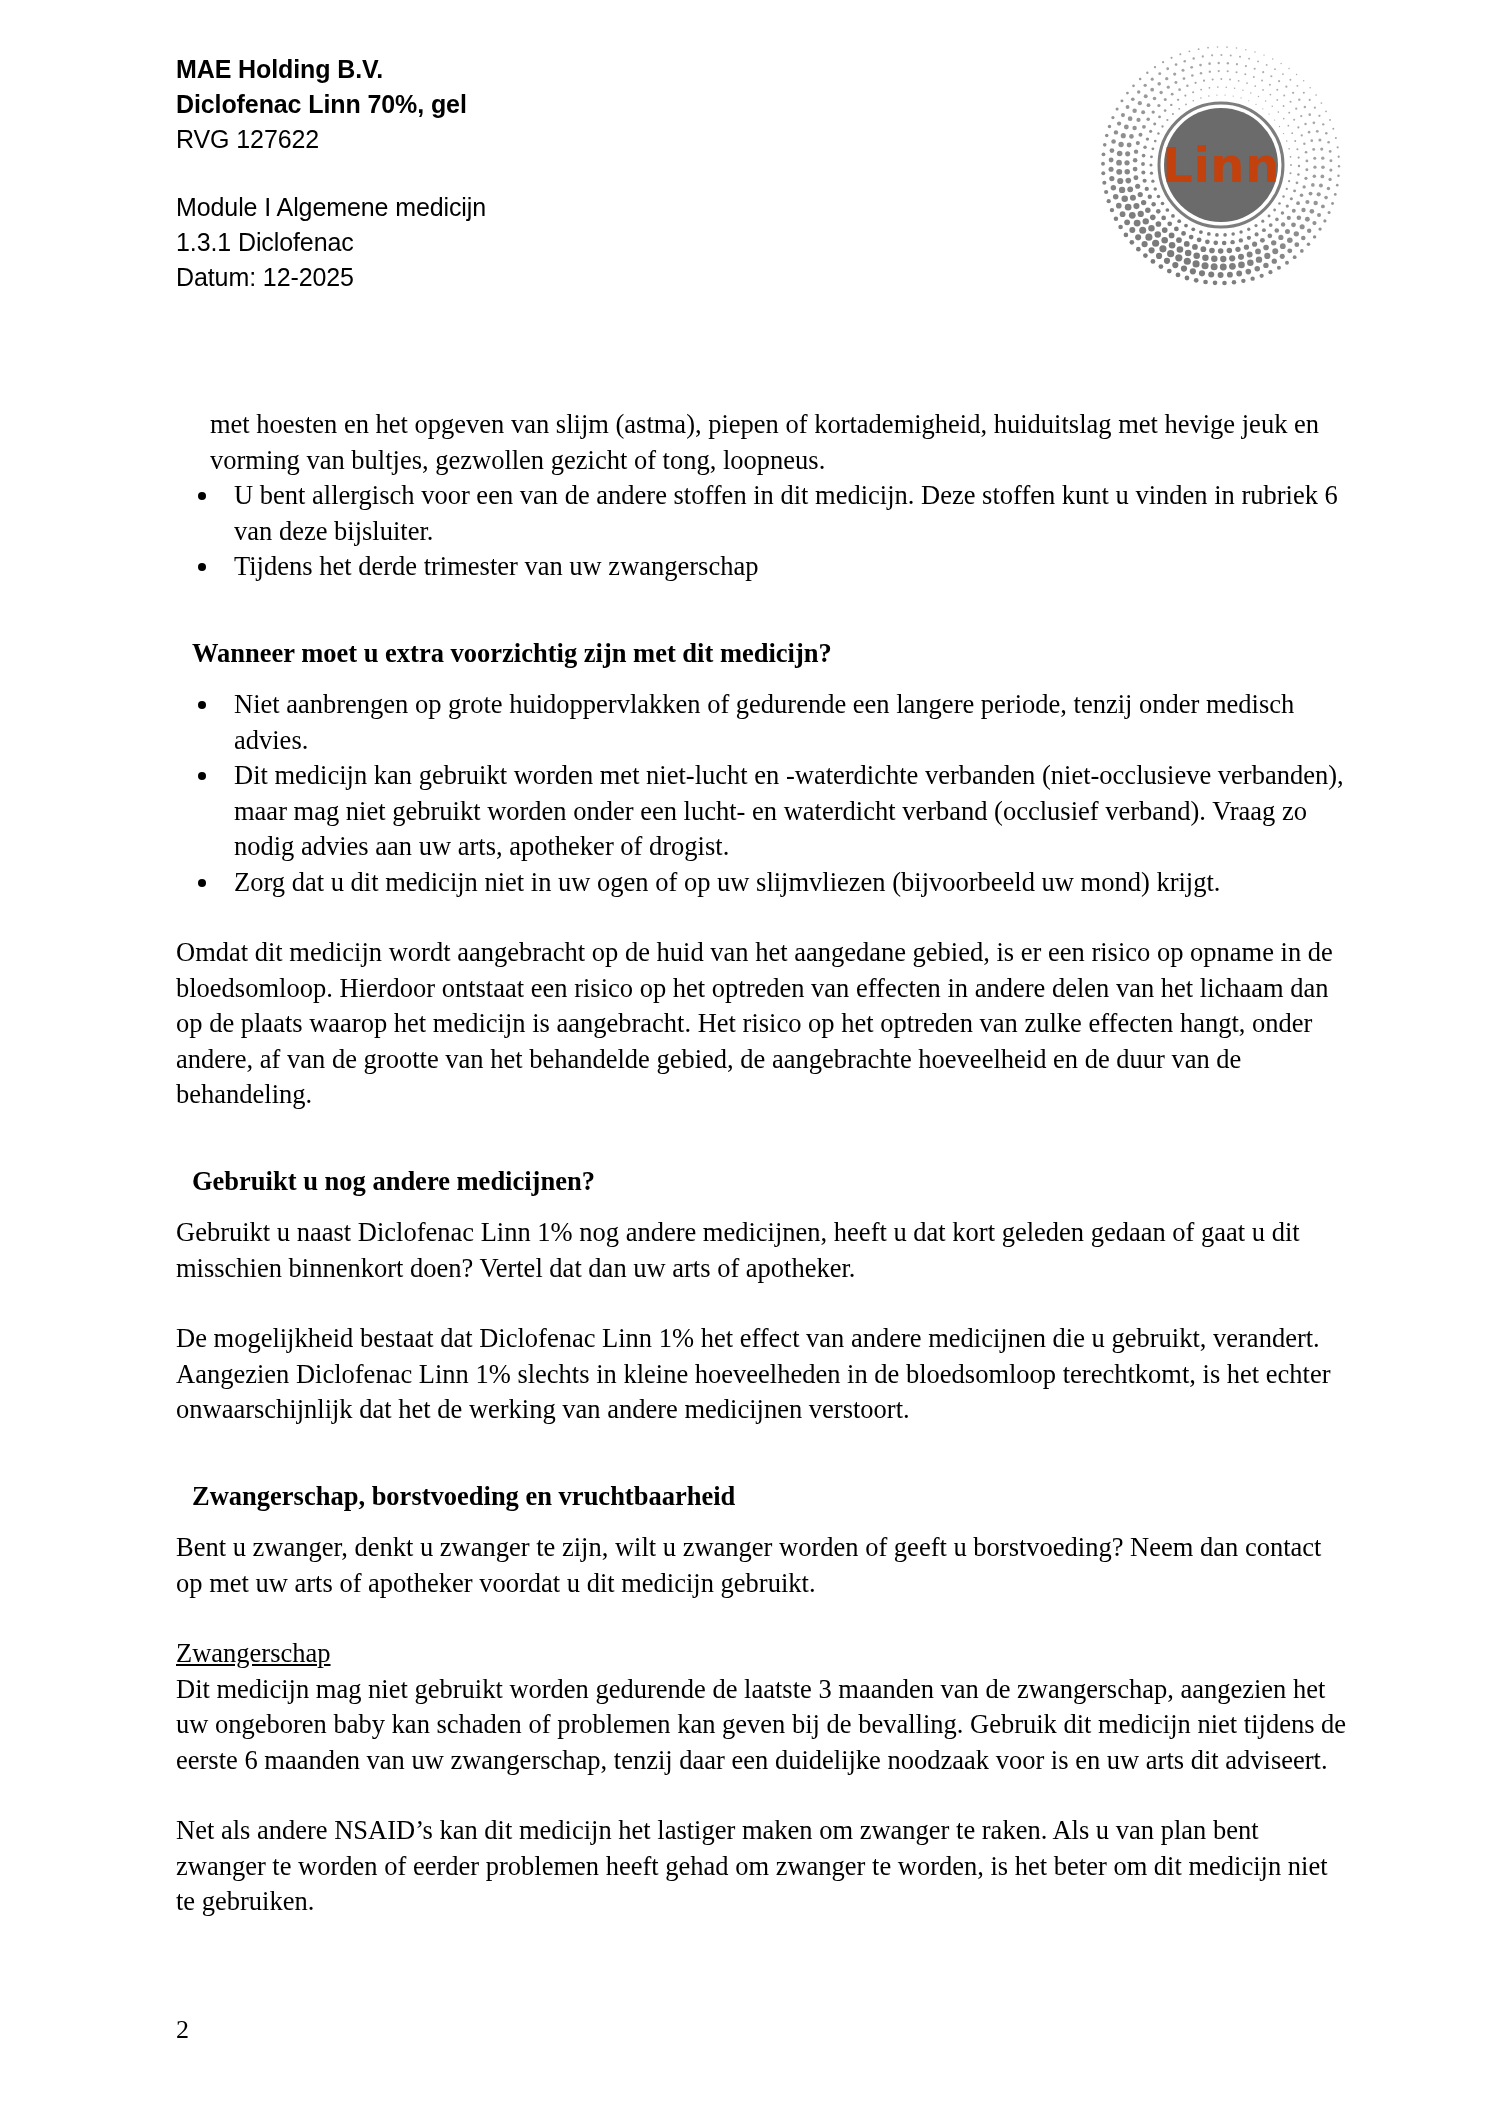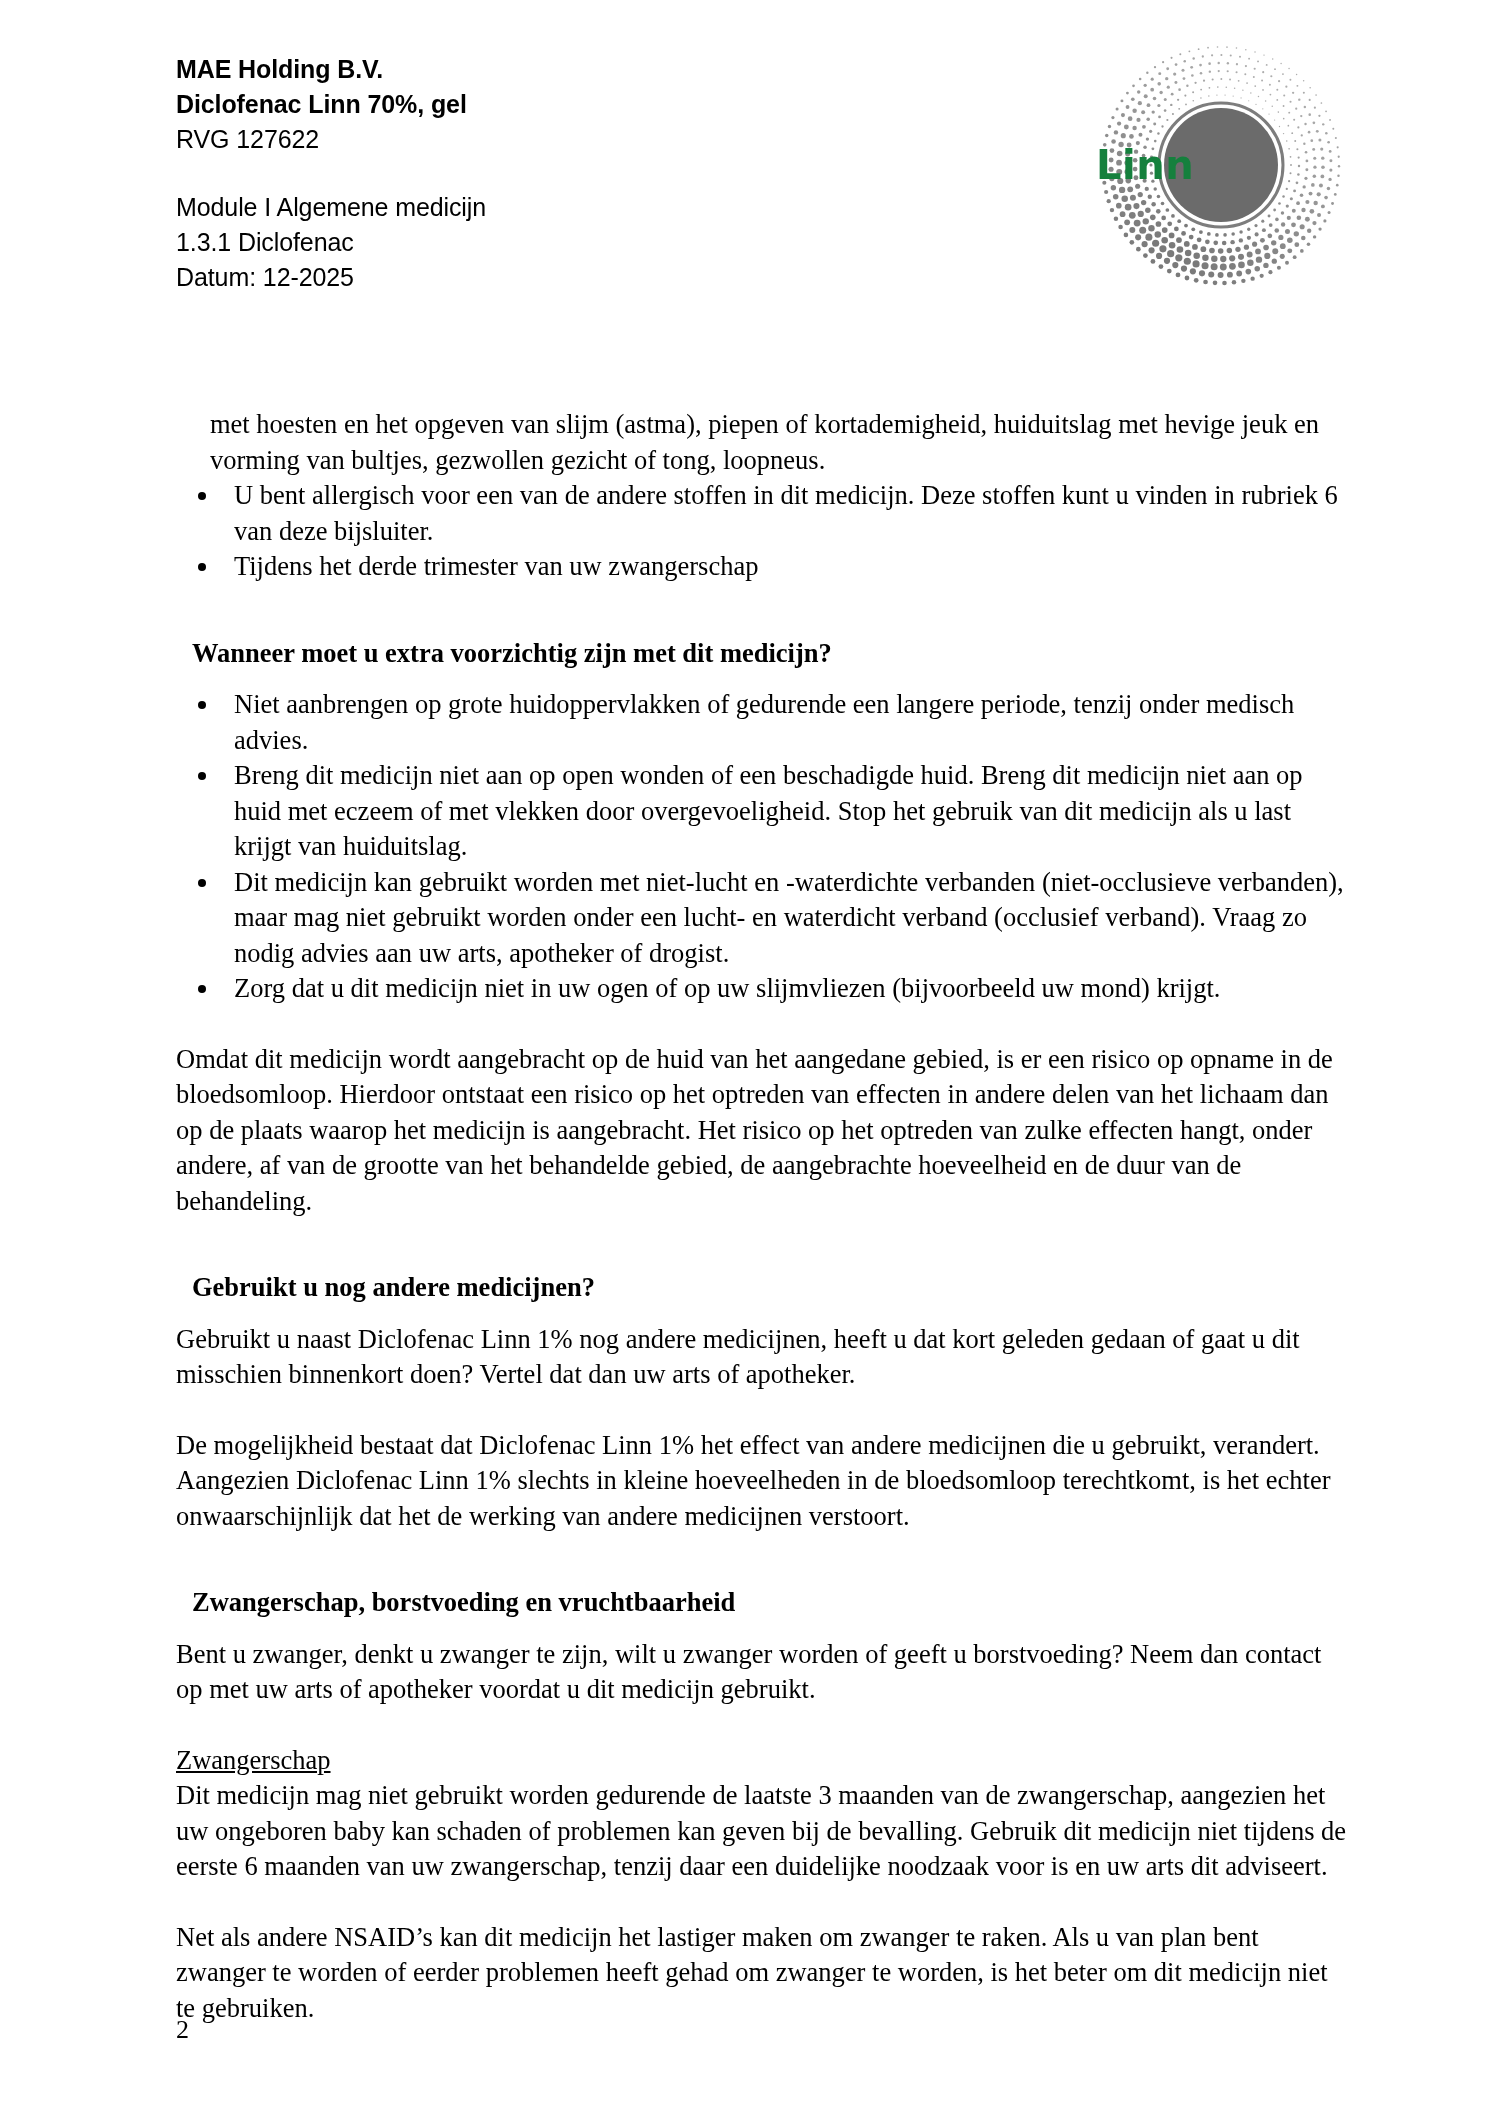--- a/index.html
+++ b/index.html
@@ -59,24 +59,24 @@
     display: block;
     width: 250px;
     height: 250px;
   }
   .logo-text {
     position: absolute;
     left: 0;
     right: 0;
     top: 50%;
     transform: translateY(-50%);
-    text-align: left;
-    color: #15803d;
+    text-align: center;
+    color: #c2410c;
     font-family: "DejaVu Sans", sans-serif;
-    font-size: 40px;
+    font-size: 48px;
     font-weight: bold;
     letter-spacing: 0.5px;
     line-height: 1;
   }
 
   
   .content {
     position: absolute;
     top: 407px;
     left: 176px;
@@ -646,24 +646,20 @@
 
     <h2 class="section-head">Wanneer moet u extra voorzichtig zijn met dit medicijn?</h2>
 
     <ul class="bullets">
       <li>
         <span class="bullet-dot"></span>
         <span>Niet aanbrengen op grote huidoppervlakken of gedurende een langere periode, tenzij onder medisch advies.</span>
       </li>
       <li>
         <span class="bullet-dot"></span>
-        <span>Breng dit medicijn niet aan op open wonden of een beschadigde huid. Breng dit medicijn niet aan op huid met eczeem of met vlekken door overgevoeligheid. Stop het gebruik van dit medicijn als u last krijgt van huiduitslag.</span>
-      </li>
-      <li>
-        <span class="bullet-dot"></span>
         <span>Dit medicijn kan gebruikt worden met niet-lucht en -waterdichte verbanden (niet-occlusieve verbanden), maar mag niet gebruikt worden onder een lucht- en waterdicht verband (occlusief verband). Vraag zo nodig advies aan uw arts, apotheker of drogist.</span>
       </li>
       <li>
         <span class="bullet-dot"></span>
         <span>Zorg dat u dit medicijn niet in uw ogen of op uw slijmvliezen (bijvoorbeeld uw mond) krijgt.</span>
       </li>
     </ul>
 
     <div class="spacer"></div>
 

